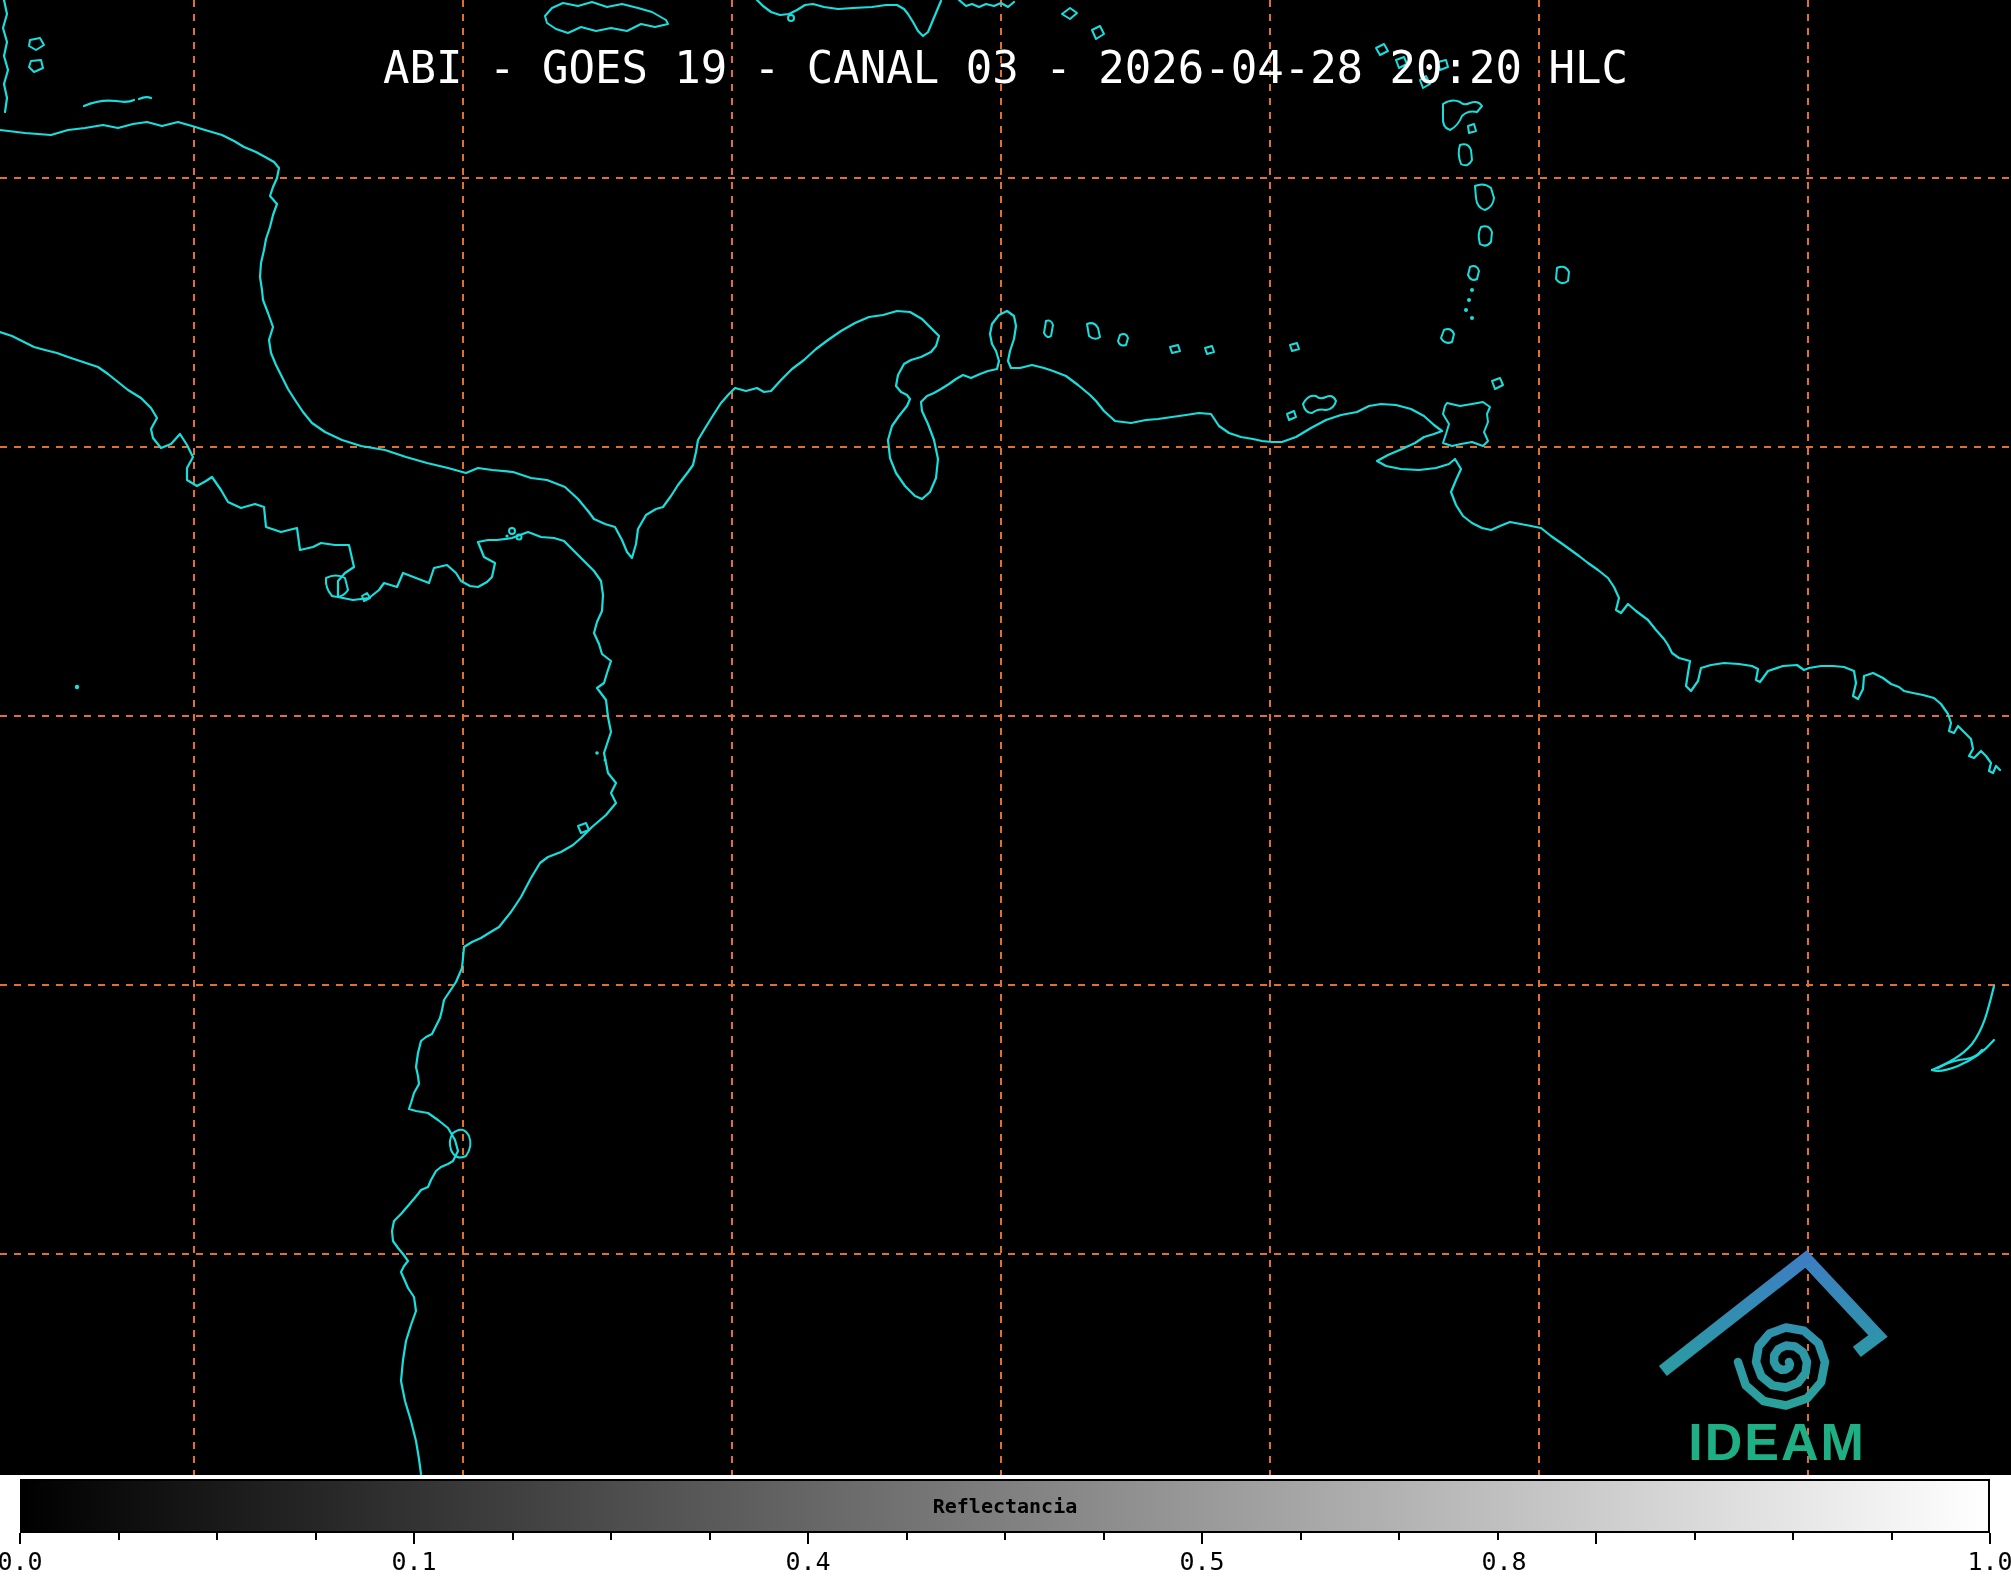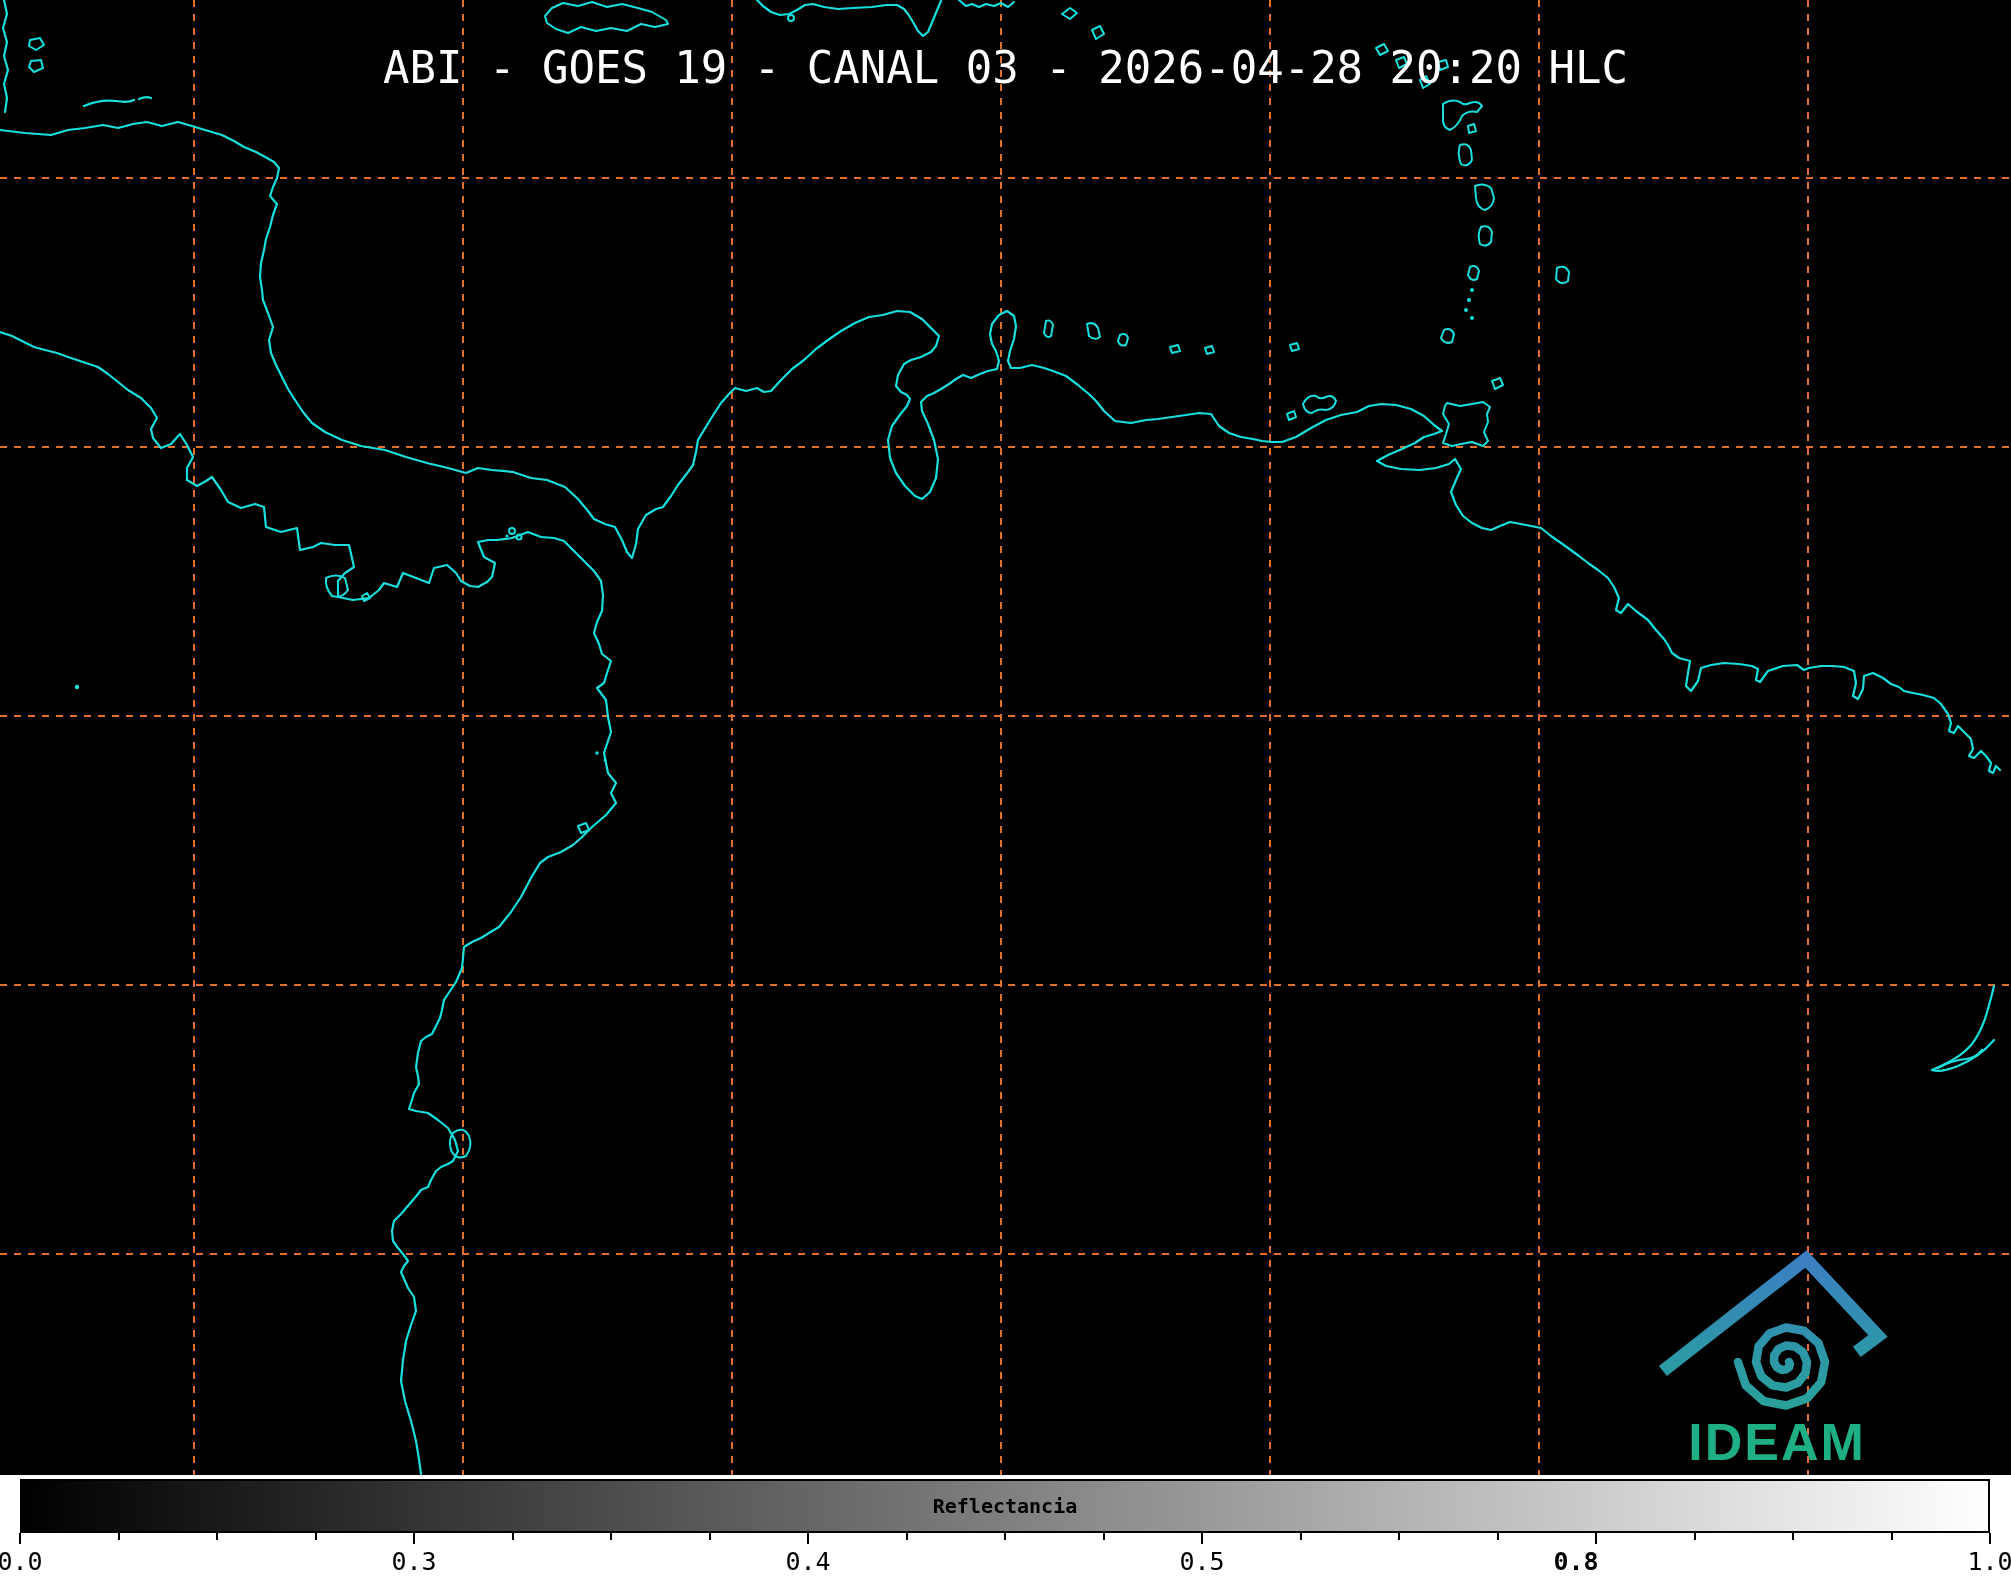--- a/index.html
+++ b/index.html
@@ -164,19 +164,19 @@
       <div class="tick minor" style="left: 1378px;"></div>
       <div class="tick minor" style="left: 1476.5px;"></div>
       <div class="tick major" style="left: 1575px;"></div>
       <div class="tick minor" style="left: 1673.5px;"></div>
       <div class="tick minor" style="left: 1772px;"></div>
       <div class="tick minor" style="left: 1870.5px;"></div>
       <div class="tick major" style="left: 1969px;"></div>
     </div>
   <div class="ticklabels" id="ticklabels">
       <span class="ticklabel" style="left: 0px;">0.0</span>
-      <span class="ticklabel" style="left: 394px;">0.3</span>
+      <span class="ticklabel" style="left: 394px;">0.1</span>
       <span class="ticklabel" style="left: 788px;">0.4</span>
       <span class="ticklabel" style="left: 1182px;">0.5</span>
-      <span class="ticklabel" style="left: 1556px; font-weight: bold;">0.8</span>
+      <span class="ticklabel" style="left: 1484px;">0.8</span>
       <span class="ticklabel" style="left: 1970px;">1.0</span>
     </div>
 </div>
 
 </body></html>

